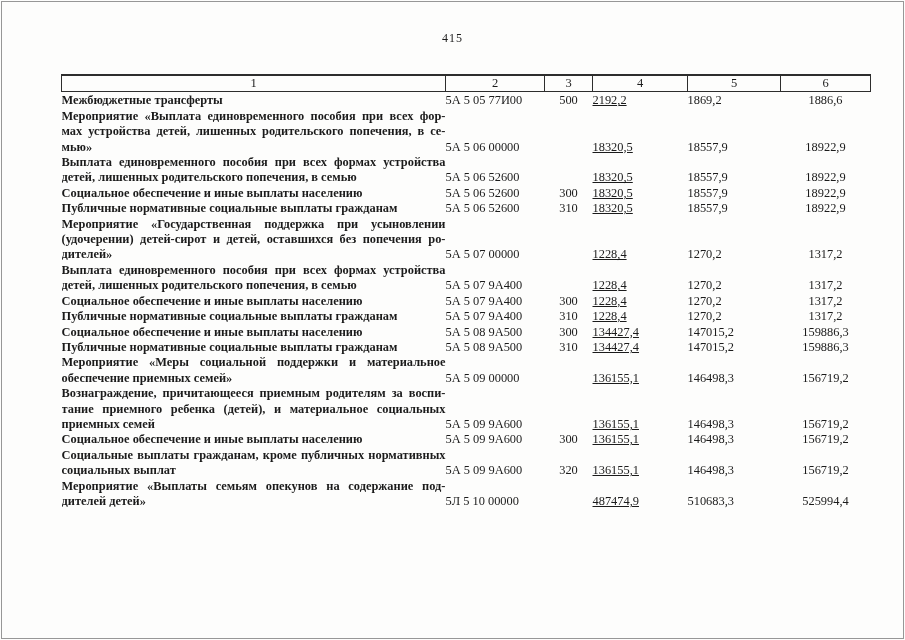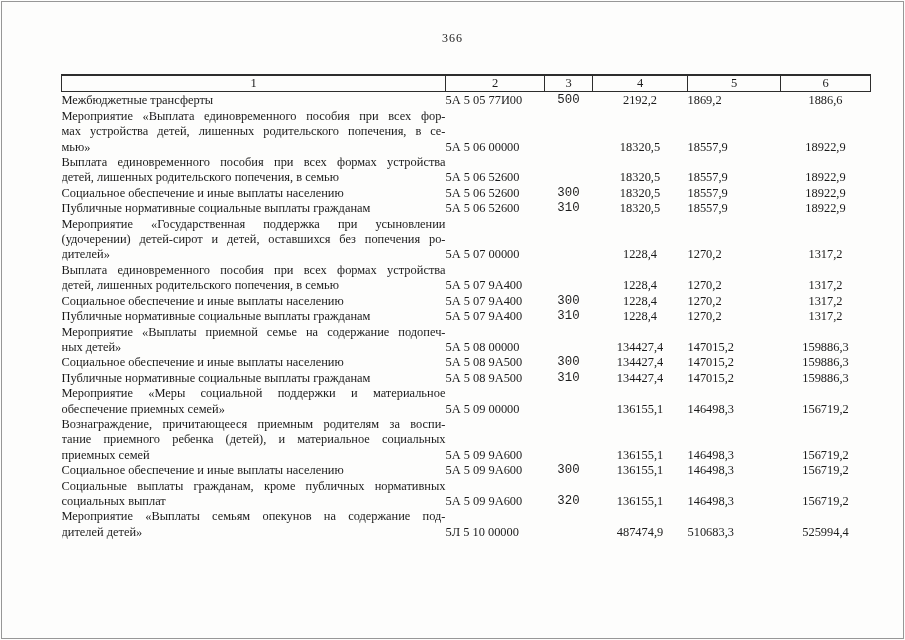--- a/index.html
+++ b/index.html
@@ -50,38 +50,39 @@
     text-align: center;
     vertical-align: middle;
   }
   table.budget td {
     vertical-align: bottom;
     padding: 0;
   }
   tbody tr:first-child td { padding-top: 1px; }
   td.c1 { padding-left: 7px; padding-right: 2px; }
   td.c2 { padding-left: 8px; white-space: nowrap; margin-left: 36px; }
-  td.c3 { text-align: center; font-family: Liberation Mono, monospace; }
-  td.c4 { text-align: center; padding-right: 10px; }
+  td.c3 { text-align: center; }
+  td.c4 { text-align: left; padding-right: 10px; text-decoration: underline; }
   td.c5 { text-align: left; padding-right: 9px; }
   td.c6 { text-align: center; padding-right: 4px; }
   .nl {
     text-align: justify;
     text-align-last: justify;
     white-space: nowrap;
     overflow: hidden;
+    font-weight: bold;
   }
   .nl.last { text-align-last: left; }
 </style>
 </head>
 <body>
 
 <div class="page-frame"></div>
 
-<div class="page-number">366</div>
+<div class="page-number">415</div>
 
 <table class="budget">
   <colgroup>
     <col style="width:384px">
     <col style="width:99px">
     <col style="width:48px">
     <col style="width:95px">
     <col style="width:93px">
     <col style="width:90px">
   </colgroup>
@@ -187,31 +188,20 @@
           <div class="nl last">Публичные нормативные социальные выплаты гражданам</div>
         </td>
         <td class="c2">5А 5 07 9А400</td>
         <td class="c3">310</td>
         <td class="c4">1228,4</td>
         <td class="c5">1270,2</td>
         <td class="c6">1317,2</td>
       </tr>
       <tr>
         <td class="c1">
-          <div class="nl">Мероприятие «Выплаты приемной семье на содержание подопеч-</div>
-          <div class="nl last">ных детей»</div>
-        </td>
-        <td class="c2">5А 5 08 00000</td>
-        <td class="c3"></td>
-        <td class="c4">134427,4</td>
-        <td class="c5">147015,2</td>
-        <td class="c6">159886,3</td>
-      </tr>
-      <tr>
-        <td class="c1">
           <div class="nl last">Социальное обеспечение и иные выплаты населению</div>
         </td>
         <td class="c2">5А 5 08 9А500</td>
         <td class="c3">300</td>
         <td class="c4">134427,4</td>
         <td class="c5">147015,2</td>
         <td class="c6">159886,3</td>
       </tr>
       <tr>
         <td class="c1">

